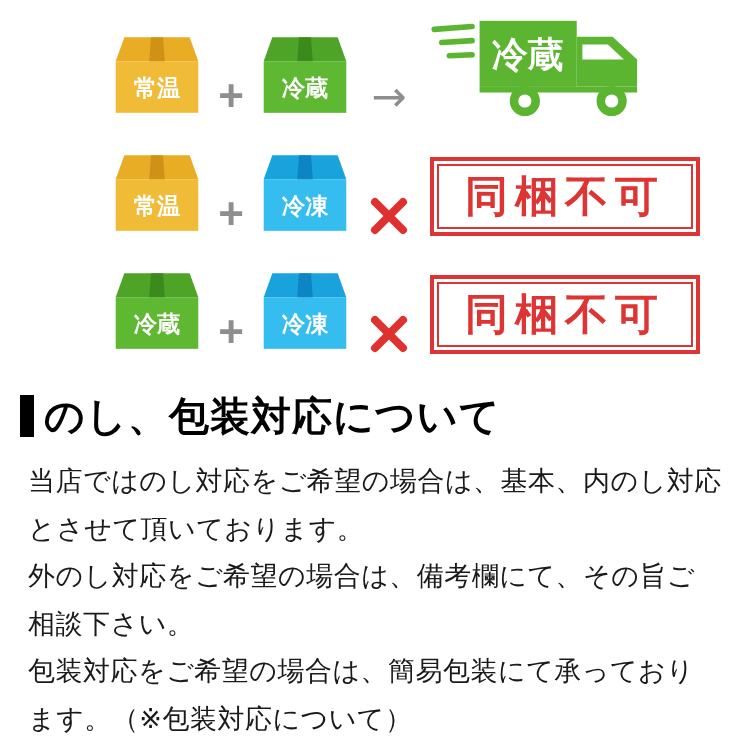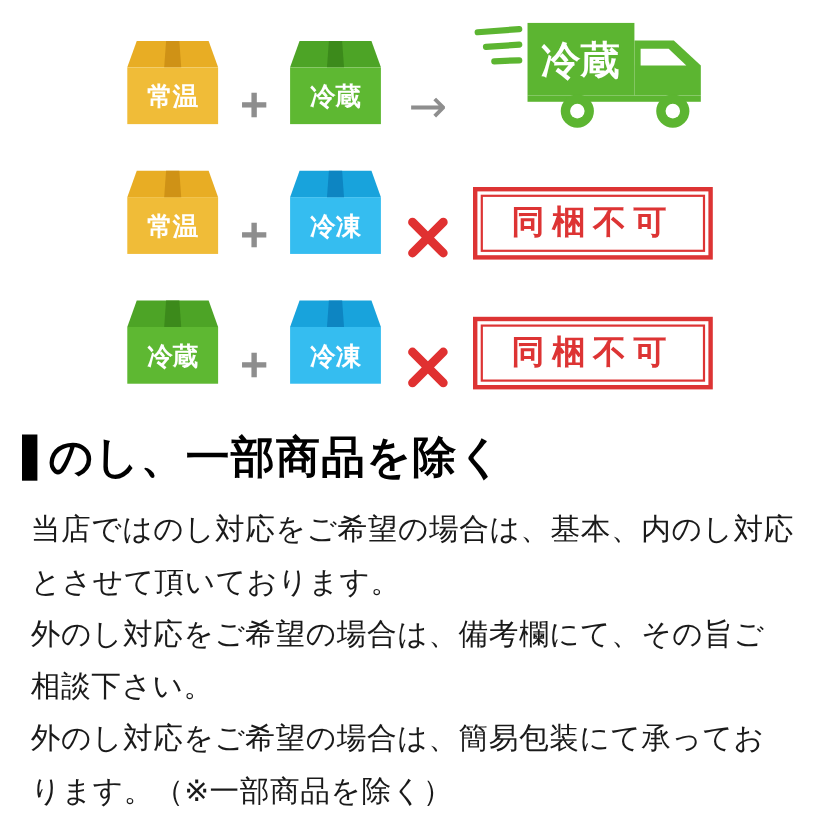--- a/index.html
+++ b/index.html
@@ -25,21 +25,21 @@
 
   svg.truck{width:218px;height:100px;}
   .truck .body{fill:#5cb531;}
   .truck .speed{stroke:#5cb531;stroke-width:6;stroke-linecap:round;}
   .truck .window{fill:#ffffff;}
   .truck .hub{fill:#ffffff;}
   .truck-label{fill:#ffffff;font-size:38px;font-weight:bold;text-anchor:middle;
                font-family:"Liberation Sans","DejaVu Sans",sans-serif;}
 
   .stamp{border:4px solid #dd3434;padding:3px;background:#ffffff;}
-  .stamp-inner{border:2px solid #dd3434;color:#dd3434;font-size:30px;font-weight:bold;
+  .stamp-inner{border:2px solid #dd3434;color:#dd3434;font-size:43px;font-weight:bold;
                padding:9px 26px;letter-spacing:7px;white-space:nowrap;line-height:1;}
 
   
   .section-heading{display:flex;align-items:center;margin:40px 0 14px;padding-left:20px;}
   .heading-bar{width:14px;height:42px;background:#000000;margin-right:10px;flex:0 0 14px;}
   .heading-text{font-size:40px;font-weight:600;color:#000000;letter-spacing:1px;line-height:1.1;}
 
   .body-text{padding:6px 28px 0;font-size:27px;line-height:1.76;color:#1a1a1a;
              white-space:pre-line;letter-spacing:0.5px;}
 </style>
@@ -128,18 +128,18 @@
     </div>
     <div class="stamp">
       <div class="stamp-inner">同梱不可</div>
     </div>
   </div>
 
 </div>
 
 <div class="section-heading">
   <span class="heading-bar"></span>
-  <span class="heading-text">のし、一部商品を除く</span>
+  <span class="heading-text">のし、包装対応について</span>
 </div>
 
 <div class="body-text">当店ではのし対応をご希望の場合は、基本、内のし対応とさせて頂いております。
 外のし対応をご希望の場合は、備考欄にて、その旨ご相談下さい。
-外のし対応をご希望の場合は、簡易包装にて承っております。（※一部商品を除く）</div>
+包装対応をご希望の場合は、簡易包装にて承っております。（※包装対応について）</div>
 
 </body></html>

